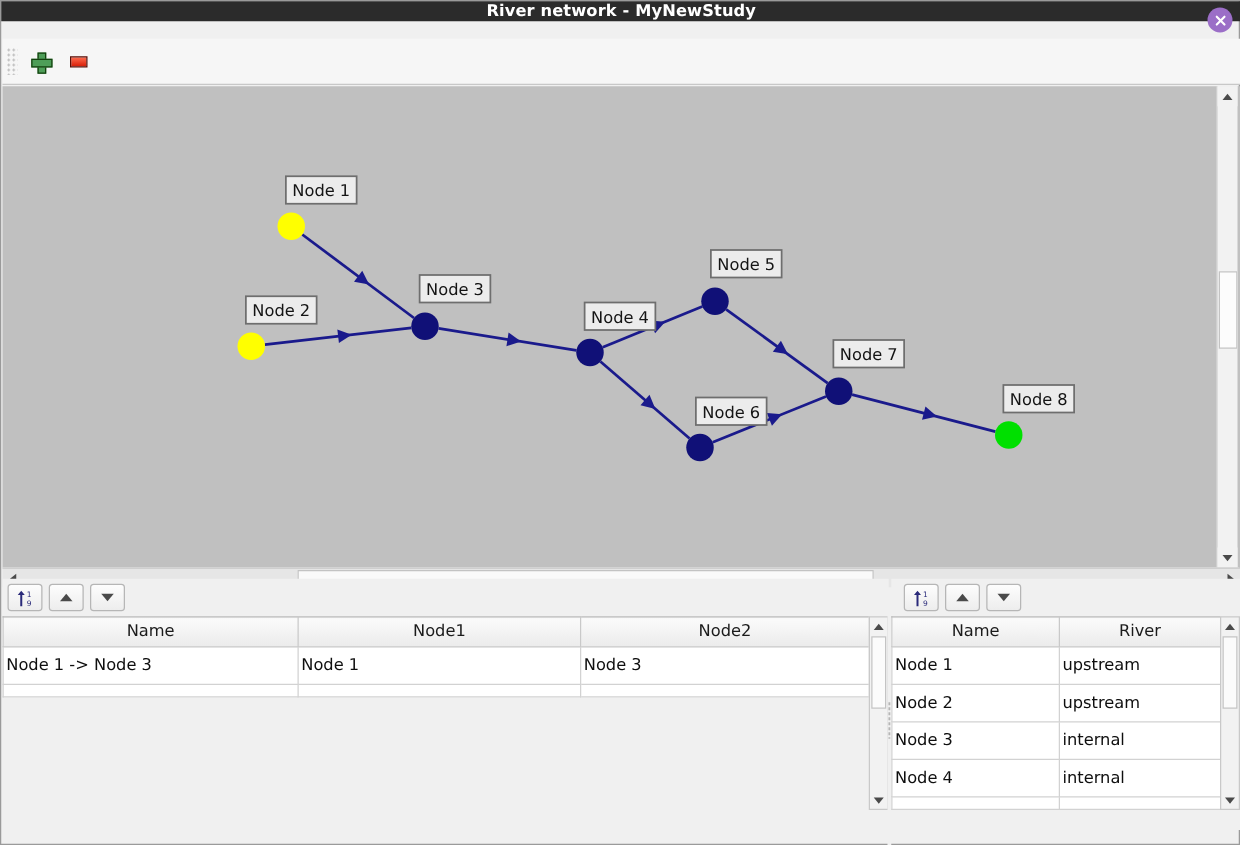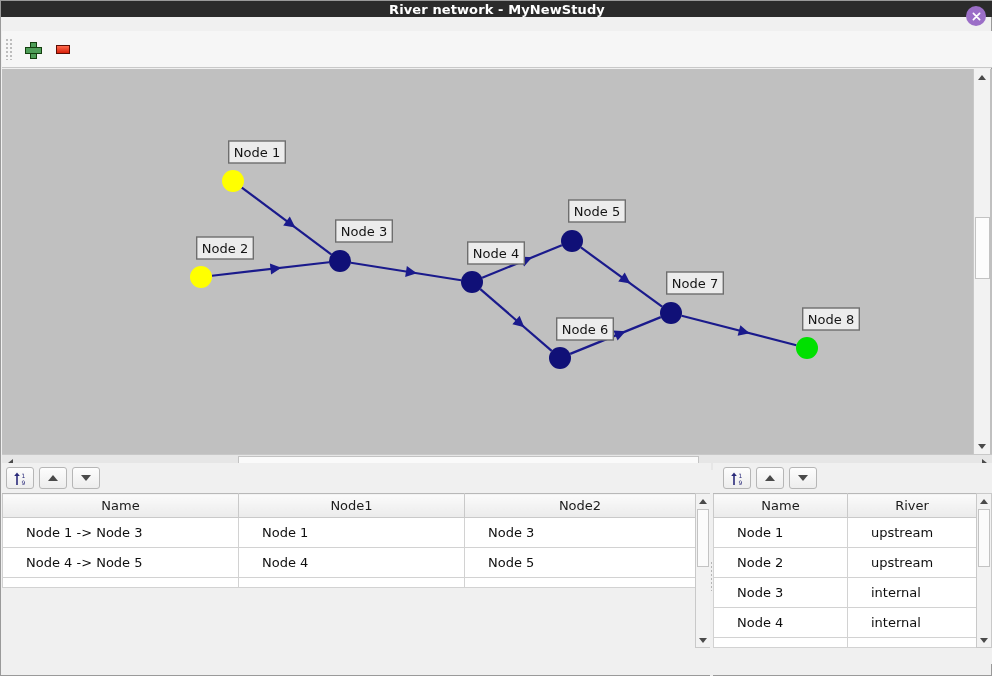--- a/index.html
+++ b/index.html
@@ -198,21 +198,21 @@
     border: 1px solid #c9c9c9;
     border-top: 1px solid #b8b8b8;
     font-weight: normal;
     color: #1b1b1b;
     font-size: 13px;
     text-align: center;
   }
   .tbl td {
     height: 30px;
     border: 1px solid #d2d2d2;
-    padding: 0 23px;
+    padding: 0 2px;
     color: #0f0f0f;
     font-size: 13px;
     white-space: nowrap;
     overflow: hidden;
     background: #ffffff;
   }
   .tbl td.partial { height: 10px; }
 
   .tbl-scroll {
     position: absolute; top: 0; right: 0;
@@ -361,25 +361,20 @@
               <th>Node2</th>
             </tr>
           </thead>
           <tbody>
             <tr>
               <td>Node 1 -&gt; Node 3</td>
               <td>Node 1</td>
               <td>Node 3</td>
             </tr>
             <tr>
-              <td>Node 4 -&gt; Node 5</td>
-              <td>Node 4</td>
-              <td>Node 5</td>
-            </tr>
-            <tr>
               <td class="partial"></td>
               <td class="partial"></td>
               <td class="partial"></td>
             </tr>
           </tbody>
         </table>
       <div class="tbl-scroll" id="branches-scroll" style="height:155px;">
         <div class="arrow-up">
             <span class="tri-up"></span>
           </div>

